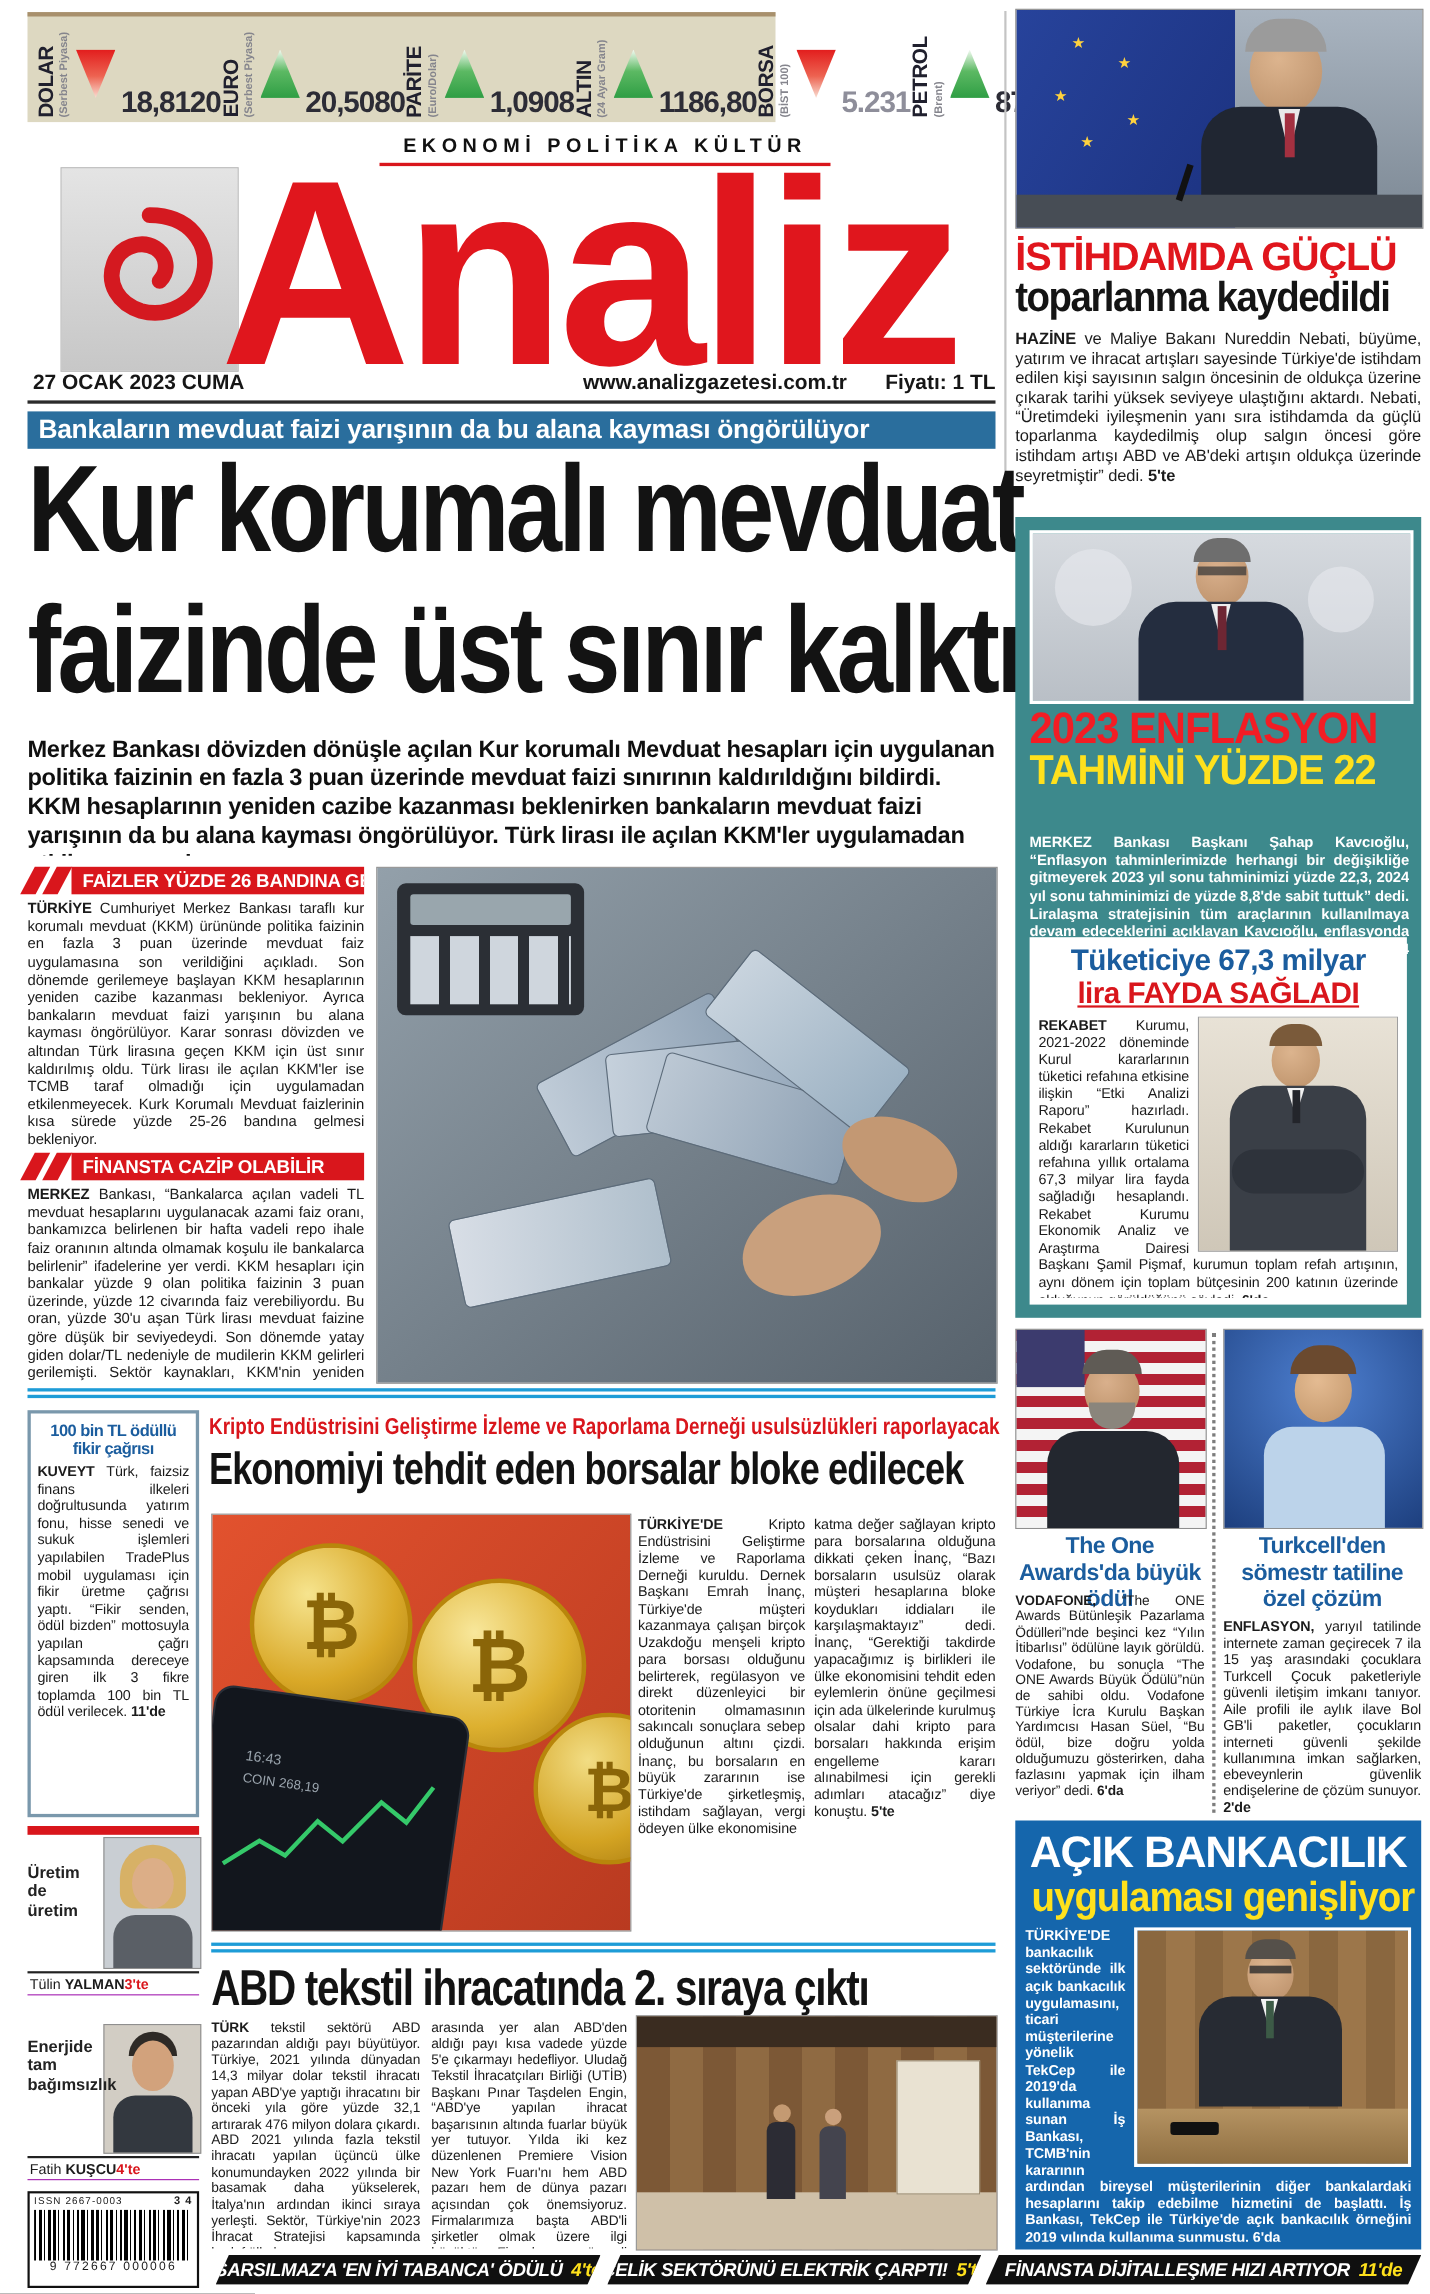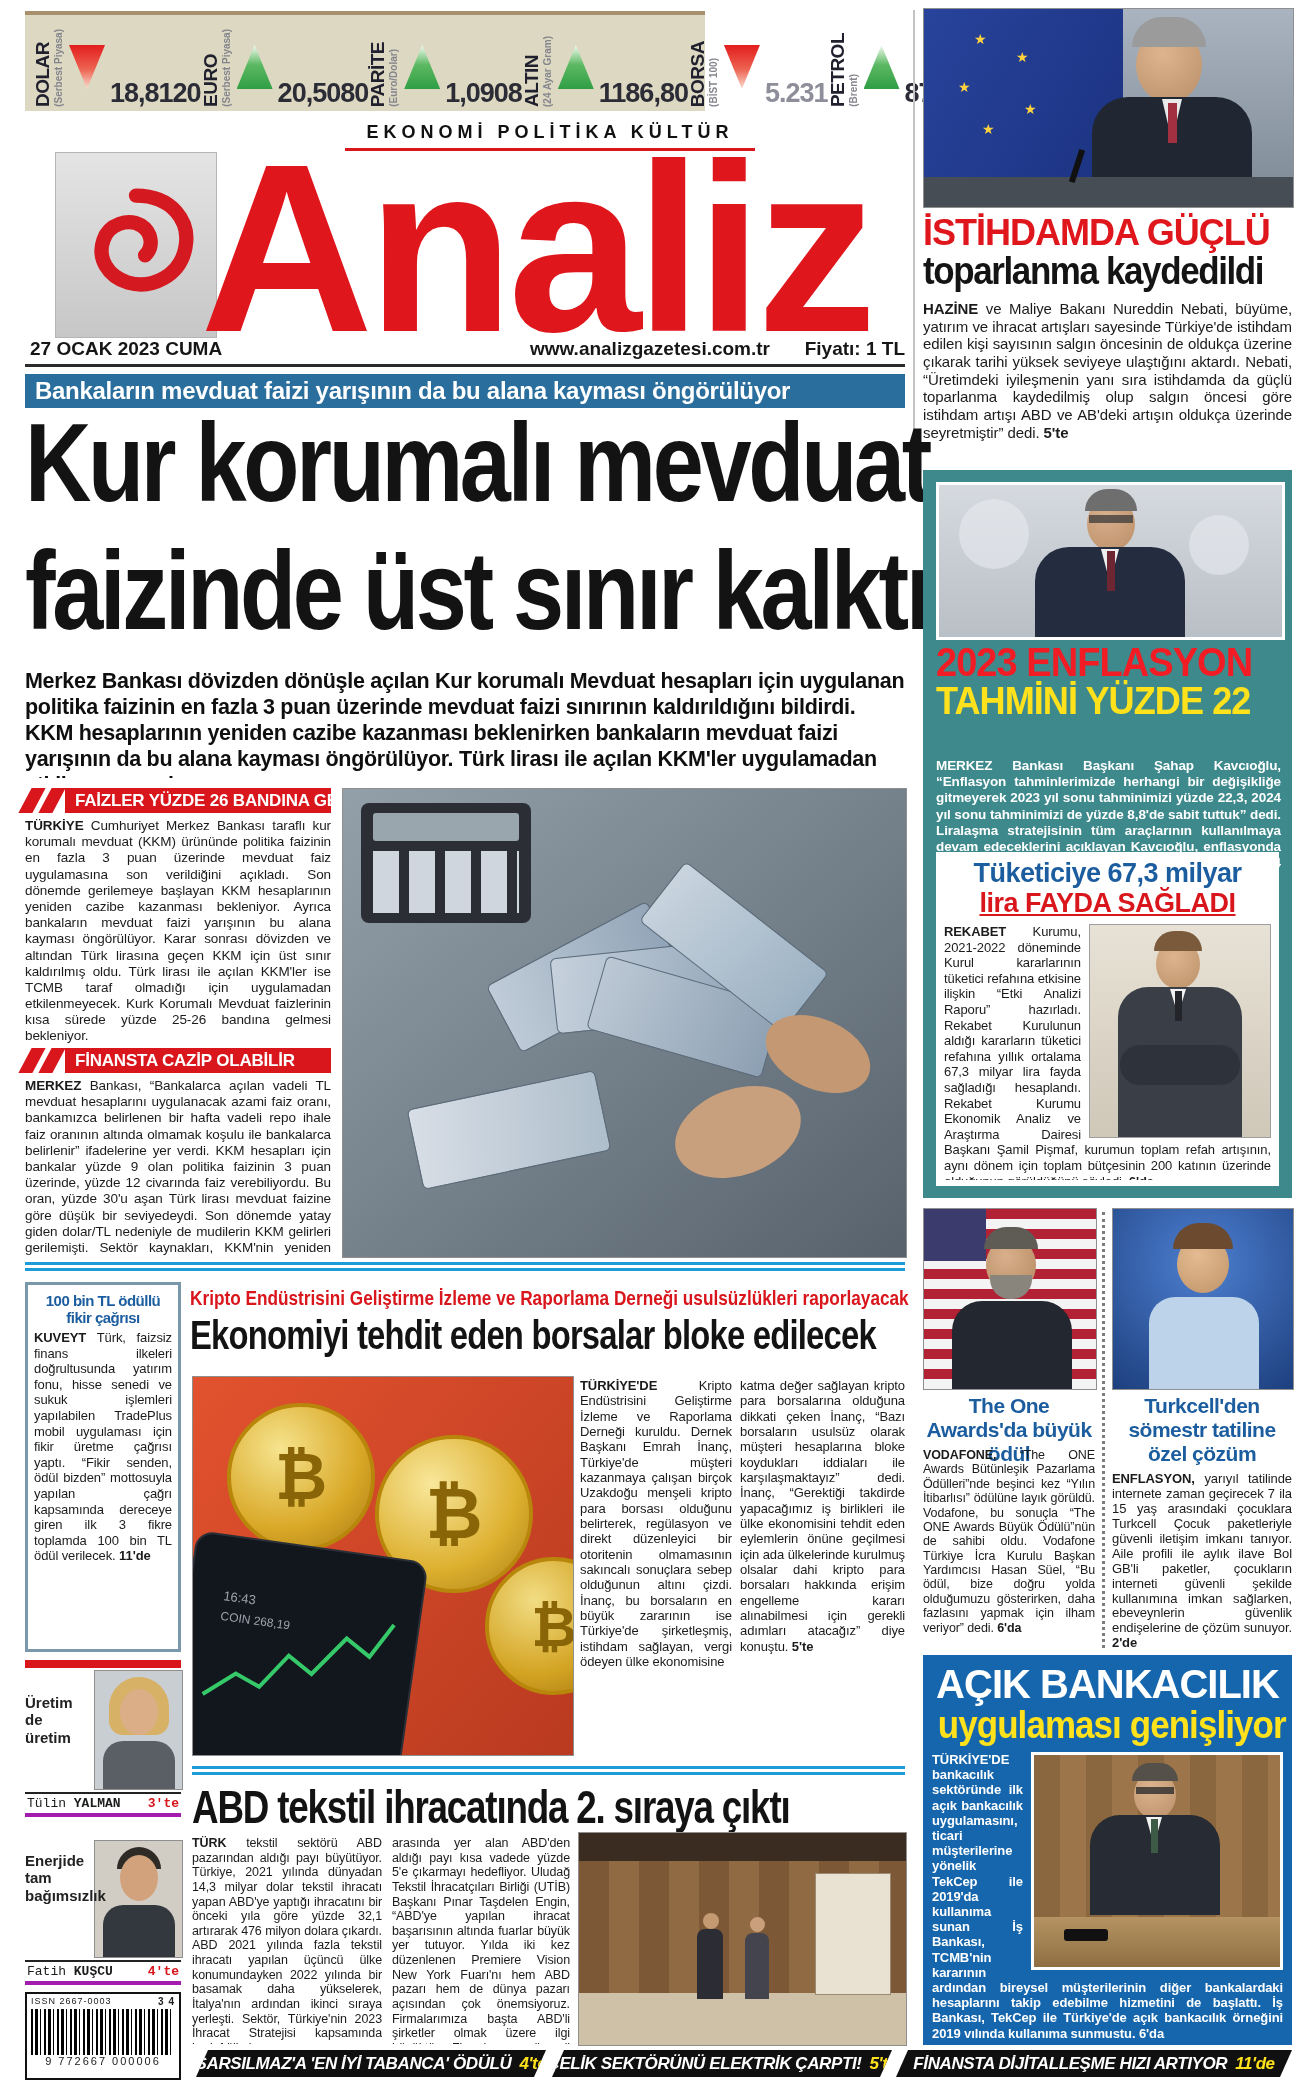--- a/index.html
+++ b/index.html
@@ -42,22 +42,22 @@
   .bluebox{background:#1566ac;}
   .bluesep{height:3px;border-top:3px solid #1e9cd7;border-bottom:3px solid #1e9cd7;background:#fff;}
   .fikirbox{border:3px solid #7a98ac;background:#fff;box-sizing:border-box;padding:8px 6px;}
   .bluehead{color:#1b5d9e;font-weight:bold;text-align:center;}
   .redhead{color:#d9161c;font-weight:bold;text-align:center;}
   
   .ph{position:absolute;overflow:hidden;border:1px solid #8f8f8f;background:#d5d5d5;}
   .phf{position:relative;float:right;overflow:hidden;border:1px solid #9f9f9f;background:#d5d5d5;}
   .ph>div,.ph>span,.phf>div,.phf>span{position:absolute;}
   
-  .colname{display:flex;justify-content:space-between;align-items:center;border-top:2px solid #222;border-bottom:4px solid #a21caf;
-           font-size:13px;padding:2px 2px;font-family:Liberation Mono, monospace;}
+  .colname{display:flex;align-items:center;border-top:2px solid #222;border-bottom:1px solid #a21caf;
+           font-size:13px;padding:2px 2px;}
   .colname .pg{color:#d9161c;font-weight:bold;}
   .coltitle{font-size:15px;font-weight:bold;color:#222;line-height:1.15;}
   
   .strip{position:absolute;top:2050px;height:27px;background:#101010;color:#fff;display:flex;align-items:center;justify-content:center;
          font-style:italic;font-weight:bold;font-size:17px;letter-spacing:-0.4px;gap:8px;
          clip-path:polygon(12px 0,100% 0,calc(100% - 12px) 100%,0 100%);white-space:nowrap;}
   .strip .pg{color:#ffe11c;}
   .barcode{background:repeating-linear-gradient(90deg,#000 0 2px,#fff 2px 4px,#000 4px 7px,#fff 7px 9px,#000 9px 10px,#fff 10px 13px);}
 </style>
 </head>

